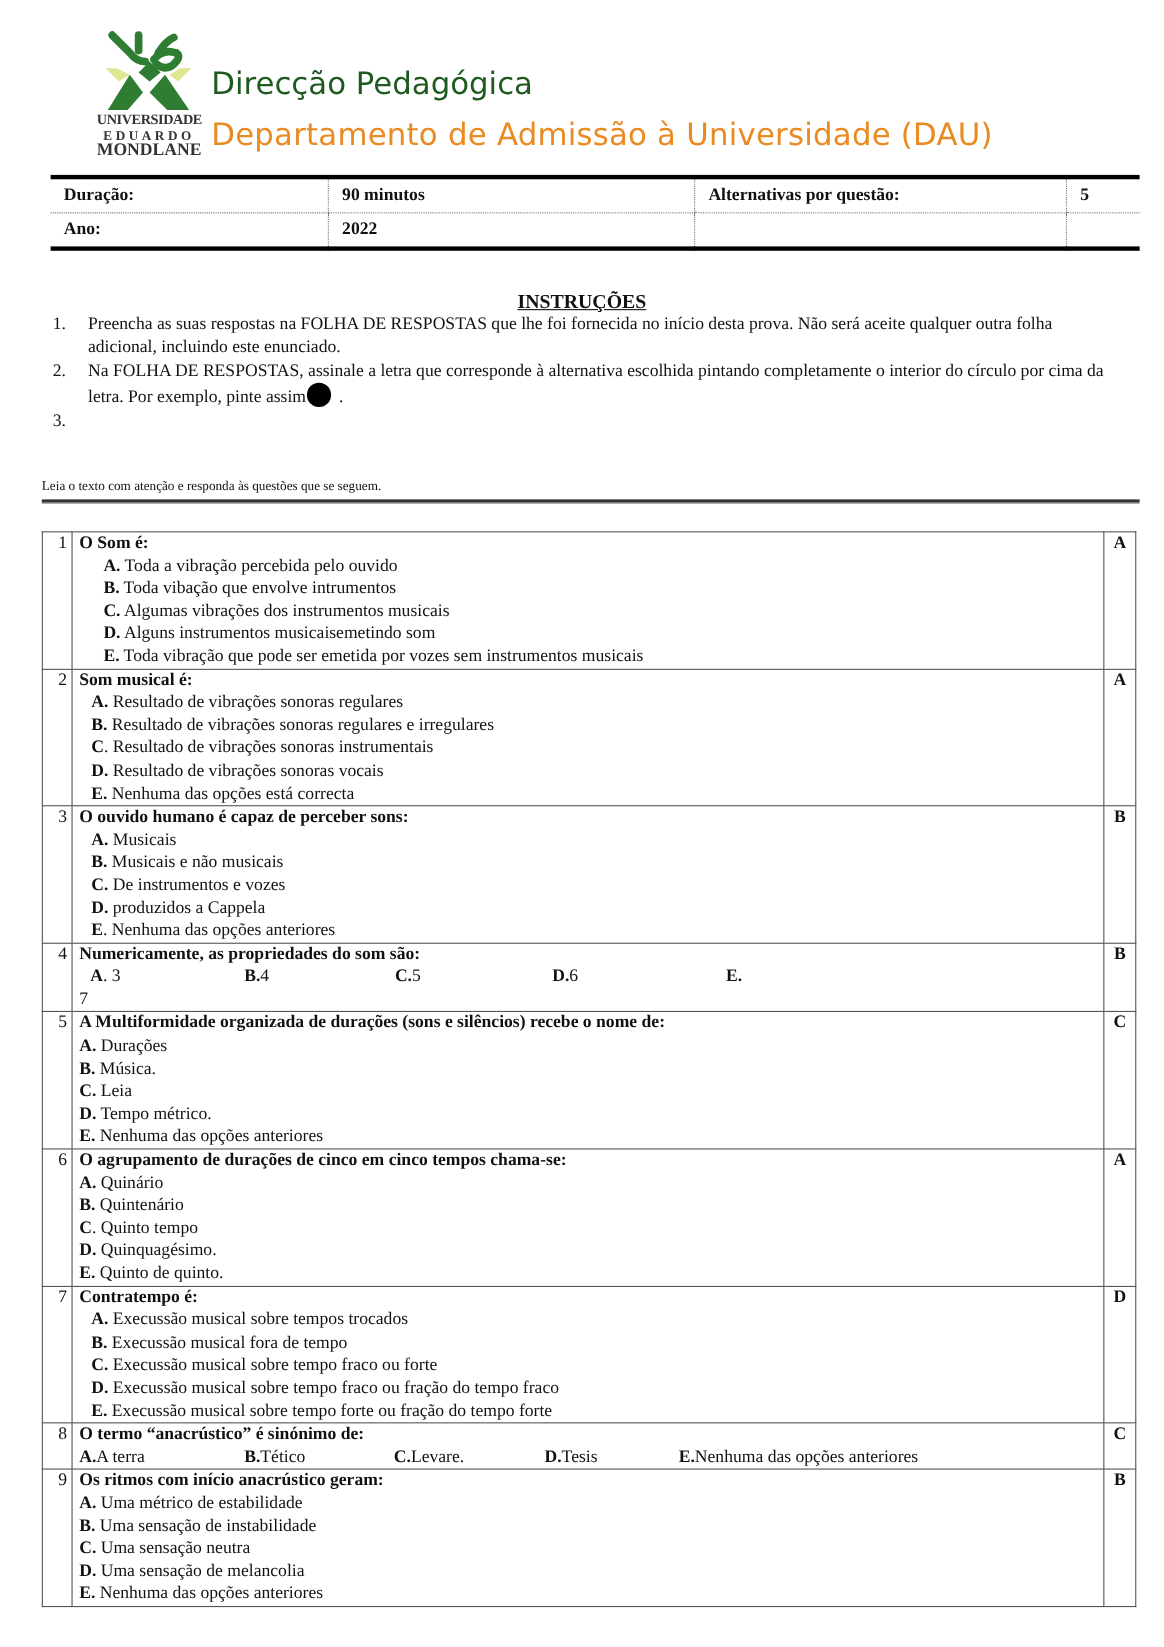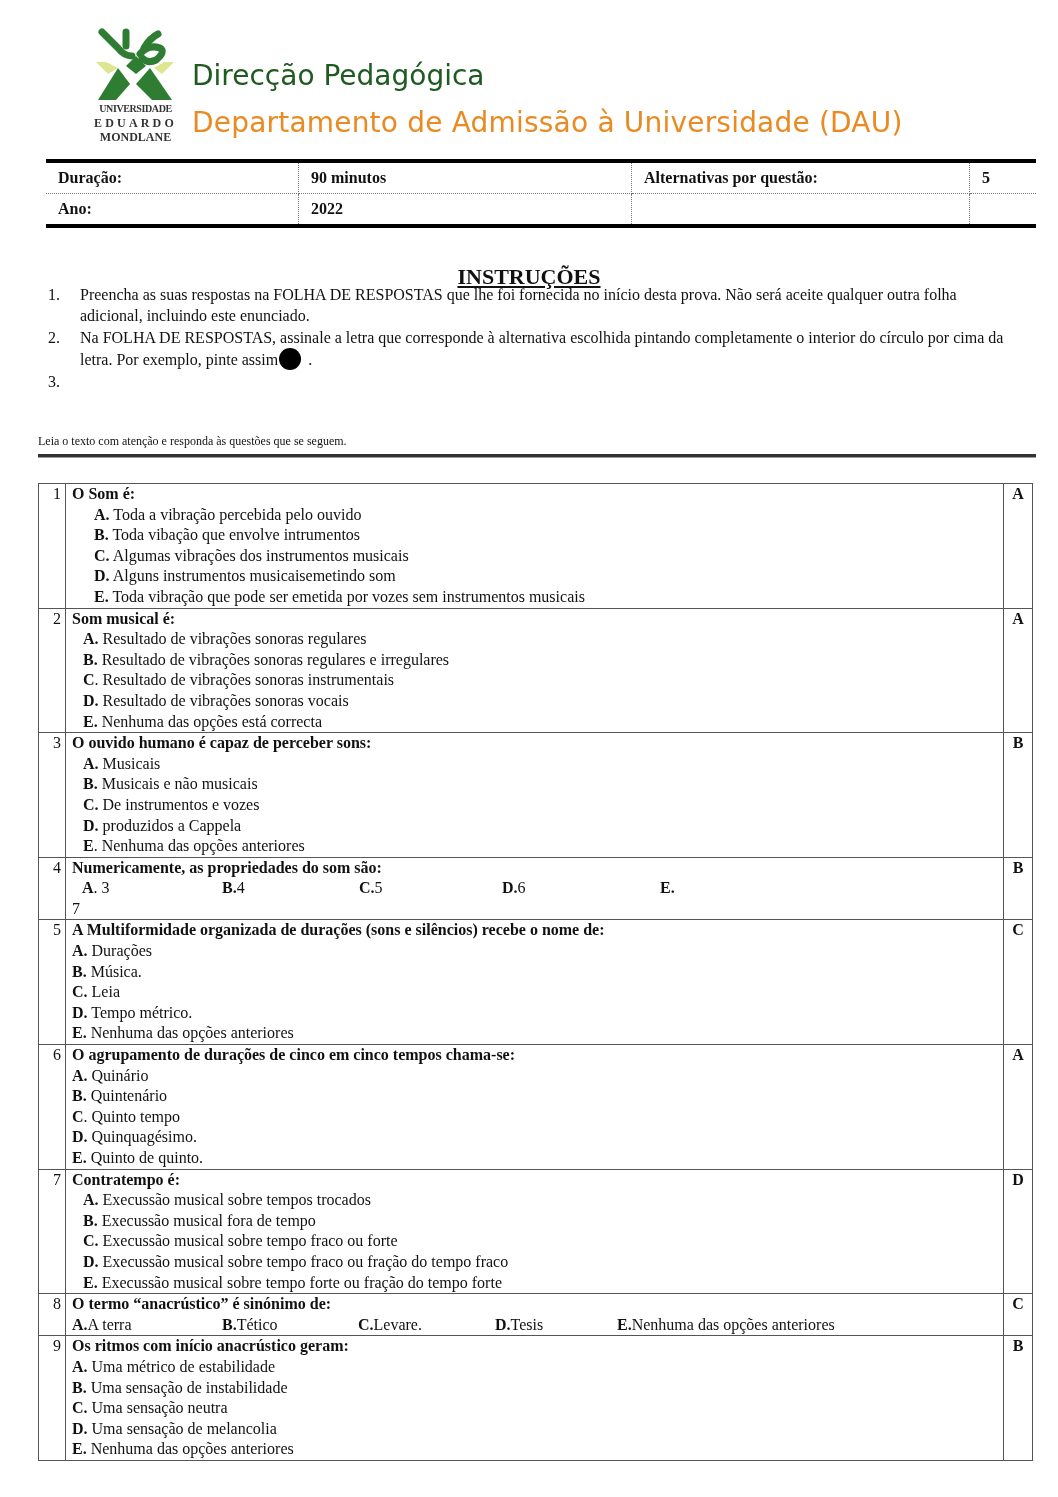--- a/index.html
+++ b/index.html
@@ -5,40 +5,40 @@
   html, body { margin: 0; padding: 0; background: #ffffff; }
   body {
     width: 1058px; height: 1497px; position: relative; overflow: hidden;
     font-family: "Liberation Serif", serif; color: #111;
   }
   .header { position: absolute; left: 88px; top: 24px; width: 900px; height: 128px; }
   .logo { position: absolute; left: 0; top: 0; width: 95px; height: 125px; }
   .logo svg { position: absolute; left: 8px; top: 2px; }
   .logo-text { position: absolute; left: 0; top: 78px; width: 95px; text-align: center;
     font-family: "Liberation Serif", serif; font-weight: bold; color: #333; line-height: 14px; }
-  .logo-text .l1 { font-size: 10px; letter-spacing: -0.4px; }
+  .logo-text .l1 { font-size: 13px; letter-spacing: -0.4px; }
   .logo-text .l2 { font-size: 12px; letter-spacing: 3.2px; }
-  .logo-text .l3 { font-size: 12px; letter-spacing: 0px; }
+  .logo-text .l3 { font-size: 16px; letter-spacing: 0px; }
   .title1 { position: absolute; left: 104px; top: 35px; font-family: "DejaVu Sans", sans-serif;
     font-size: 28px; color: #1f5a20; white-space: nowrap; }
   .title2 { position: absolute; left: 104px; top: 82px; font-family: "DejaVu Sans", sans-serif;
     font-size: 28px; color: #ea8a22; white-space: nowrap; letter-spacing: 0.2px; }
 
   .info-table { position: absolute; left: 46px; top: 159px; width: 990px; border-collapse: collapse;
     border-top: 4px solid #000; border-bottom: 4px solid #000; }
   .info-table td { height: 30px; font-size: 16px; font-weight: bold; padding: 0 0 0 12px;
     border-right: 1px dotted #777; border-bottom: 1px dotted #777; vertical-align: middle; }
   .info-table tr:last-child td { border-bottom: none; }
   .info-table td:last-child { border-right: none; }
   .info-table td.c1 { width: 240px; }
   .info-table td.c2 { width: 320px; }
   .info-table td.c3 { width: 325px; }
 
   .instr-title { position: absolute; left: 0; width: 1058px; top: 264px; text-align: center;
-    font-size: 22px; font-weight: bold; text-decoration: underline; }
+    font-size: 18px; font-weight: bold; text-decoration: underline; }
   .instr-list { position: absolute; left: 48px; top: 284px; width: 975px; margin: 0; padding: 0; list-style: none; }
   .instr-list li { position: relative; padding-left: 32px; font-size: 16px; line-height: 21px; margin-bottom: 1px; }
   .instr-list li .num { position: absolute; left: 0; top: 0; }
   .dot { display: inline-block; width: 22px; height: 22px; border-radius: 50%; background: #000;
     vertical-align: -5px; margin: 0 3px 0 1px; }
 
   .lead { position: absolute; left: 38px; top: 434px; font-size: 12px; }
   .rule { position: absolute; left: 38px; top: 454px; width: 998px; height: 0;
     border-top: 3px solid #333; border-bottom: 1px solid #999; }
 

